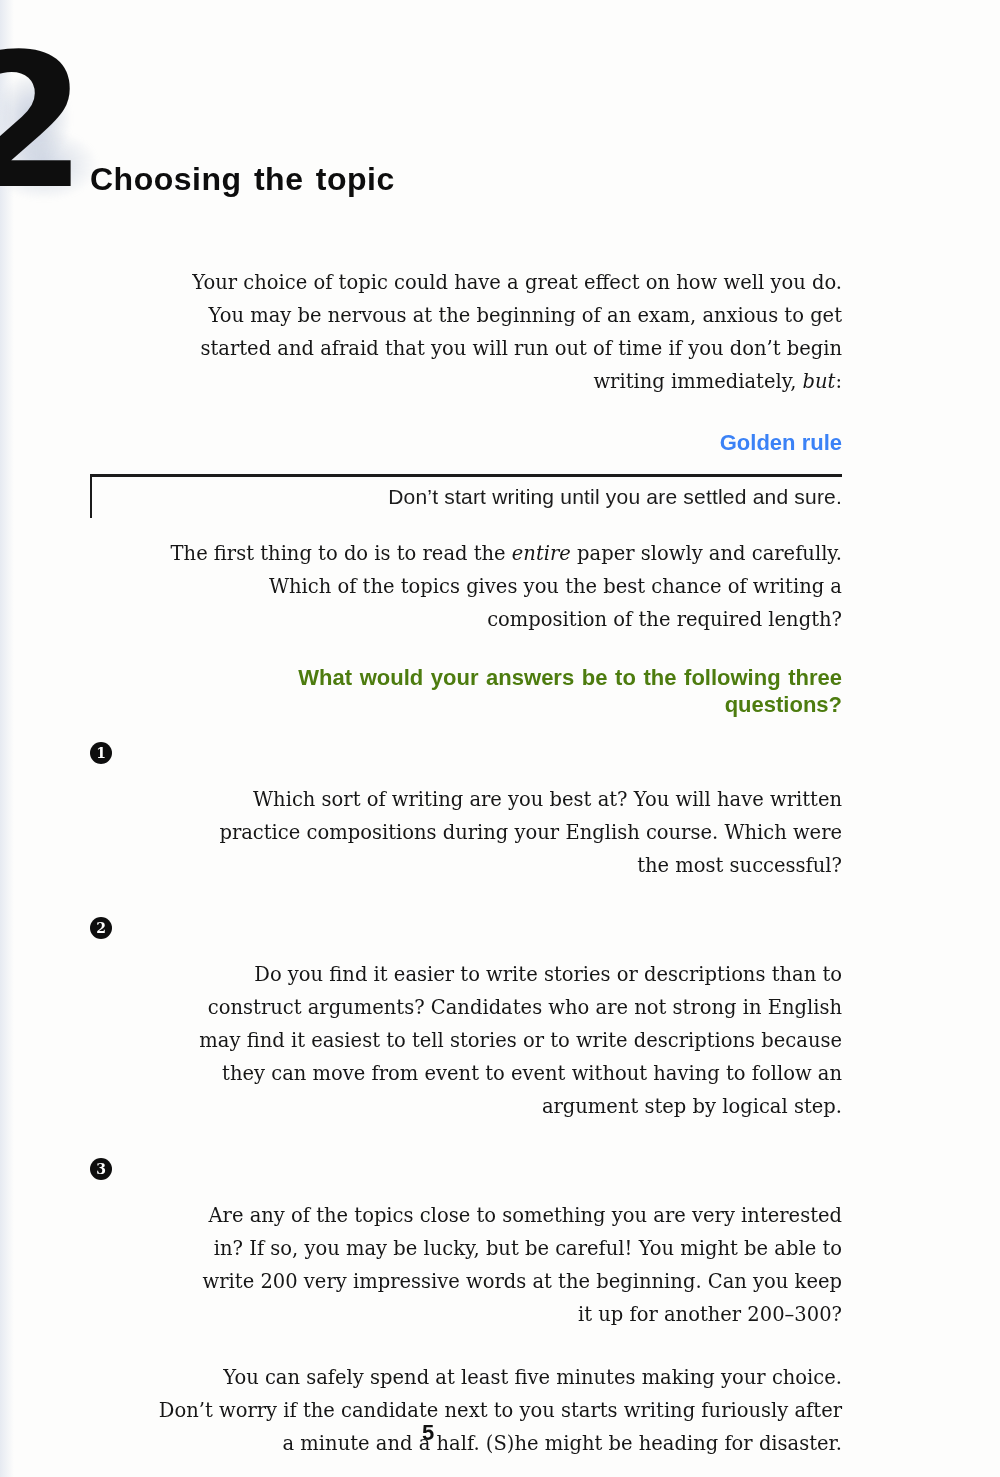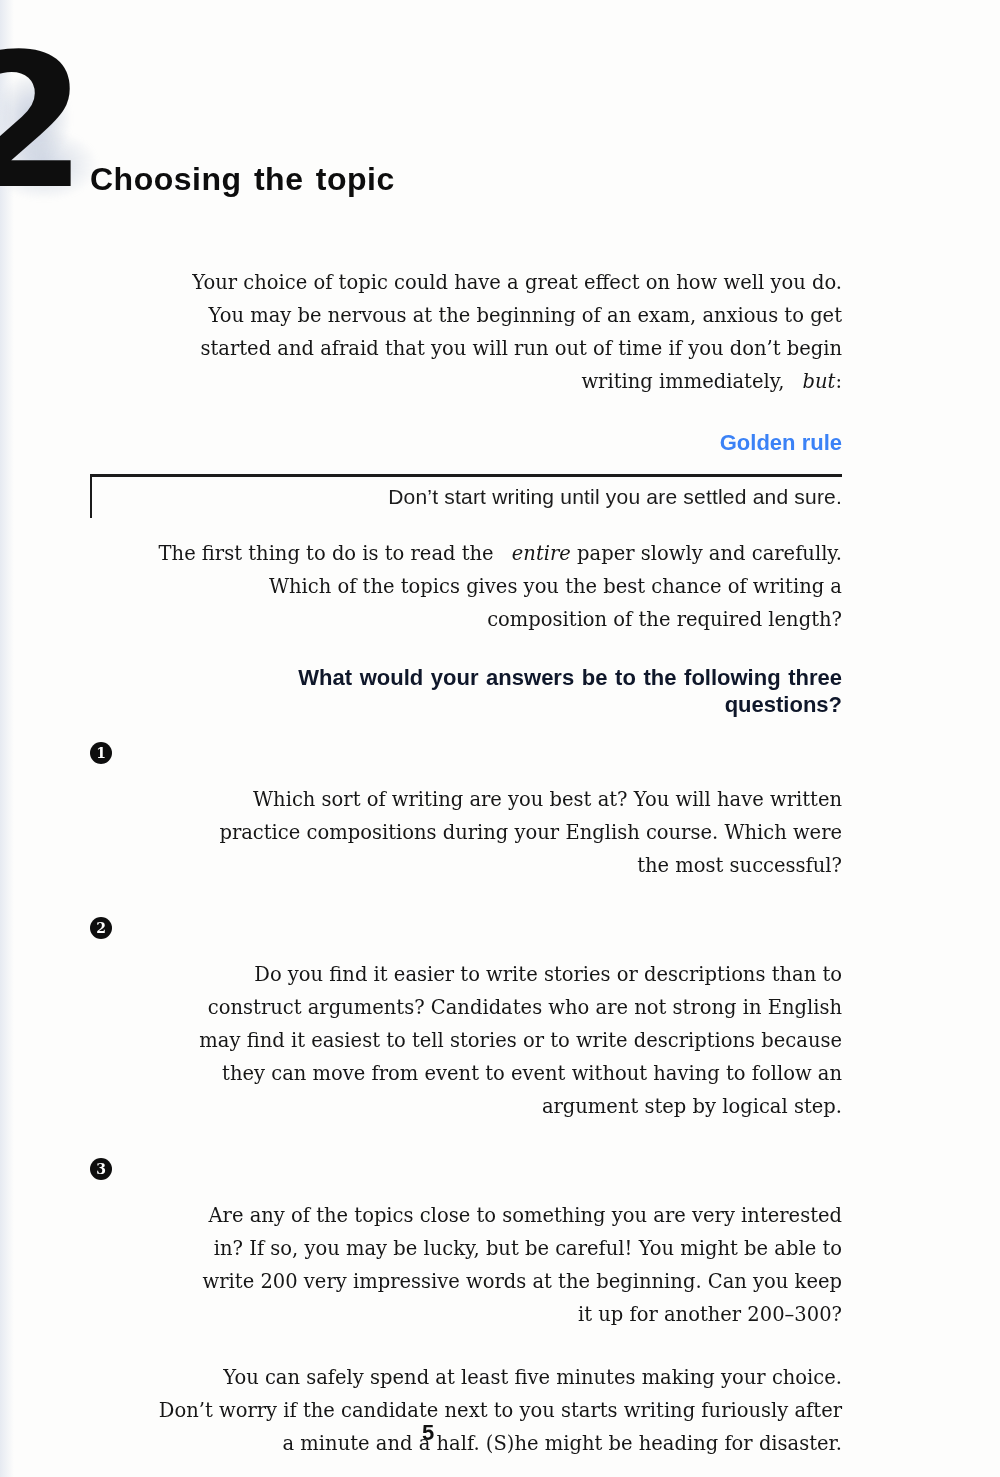--- a/index.html
+++ b/index.html
@@ -60,21 +60,21 @@
     width: 752px;
     text-align: right;
   }
   .body-text {
     font-family: "DejaVu Serif", serif;
     font-size: 19.5px;
     line-height: 33px;
     color: #161616;
     white-space: pre-line;
   }
-  .it { font-style: italic; margin-left: 12px; }
+  .it { font-style: italic; }
   .section-heading {
     margin-top: 32px;
     font-family: "Liberation Sans", sans-serif;
     font-weight: bold;
     font-size: 22px;
     line-height: 26px;
     color: #3b82f6;
   }
   .rule-box {
     margin-top: 8px;
@@ -88,21 +88,21 @@
     line-height: 25px;
     color: #1c1c1c;
     letter-spacing: 0.2px;
   }
   .questions-heading {
     margin-top: 28px;
     font-family: "Liberation Sans", sans-serif;
     font-weight: bold;
     font-size: 22px;
     line-height: 27px;
-    color: #0f172a;
+    color: #4d7c0f;
     white-space: pre-line;
     word-spacing: 1.5px;
   }
   .q-list { margin-top: 14px; }
   .q-item { display: flex; }
   .q-item + .q-item { margin-top: 30px; }
   .q-marker { flex: 0 0 33px; }
   .q-circle {
     width: 22px; height: 22px;
     border-radius: 50%;

